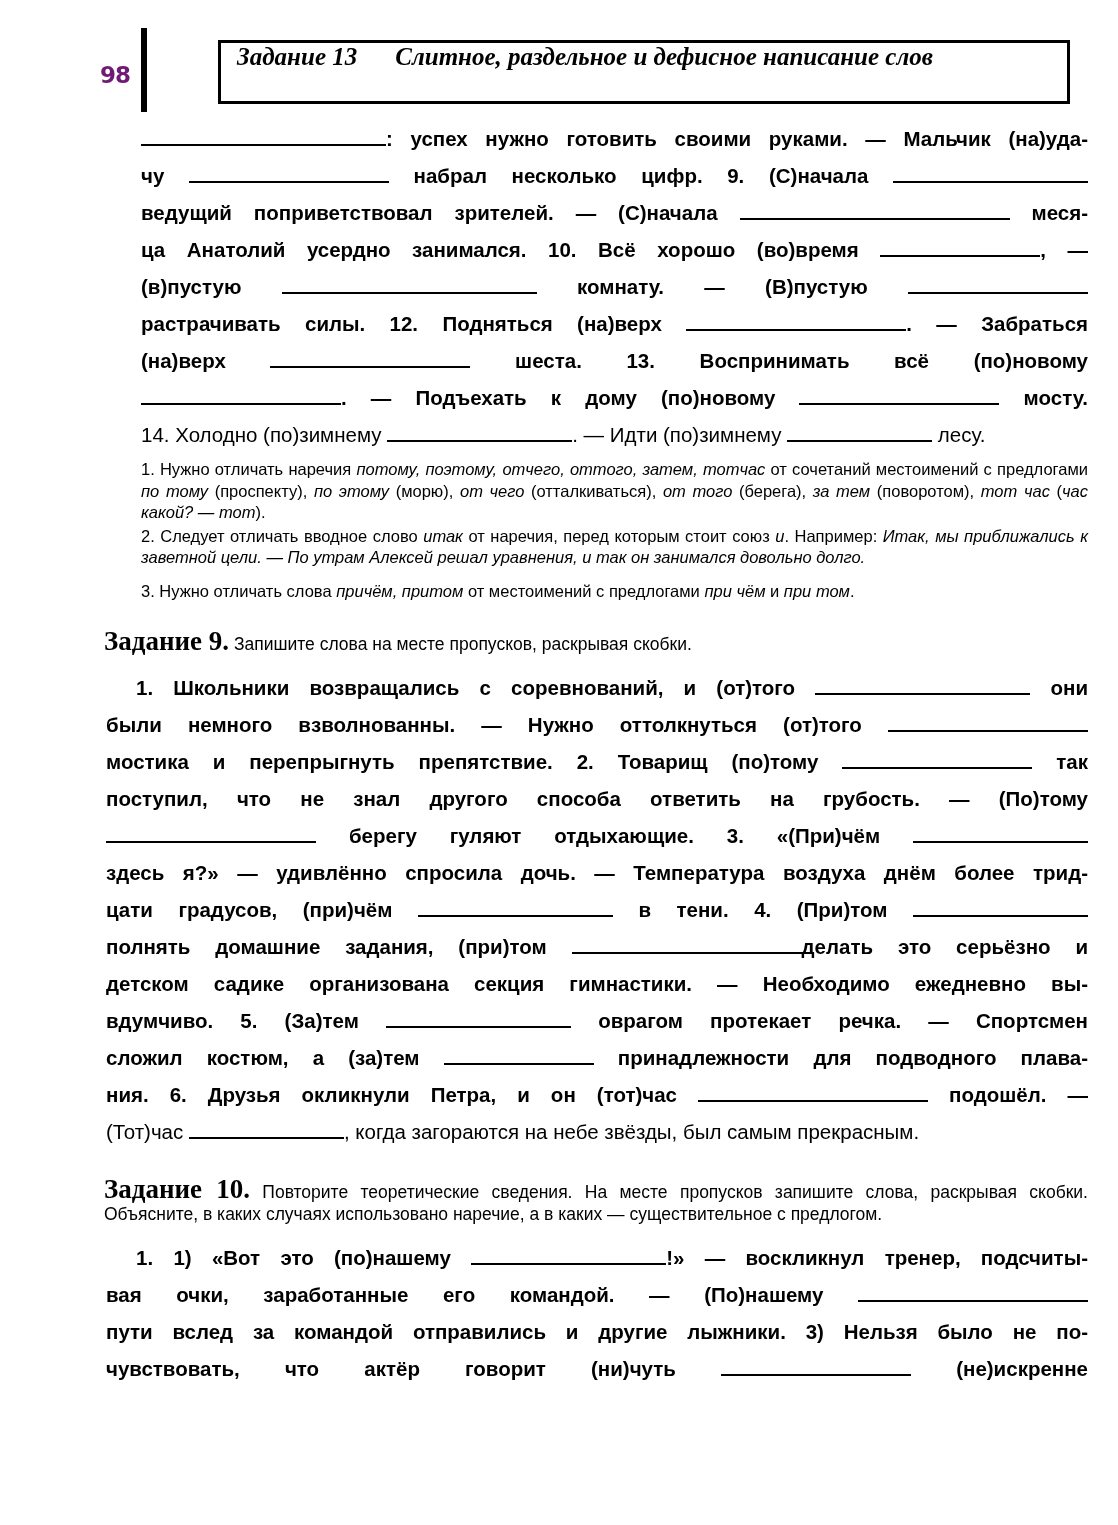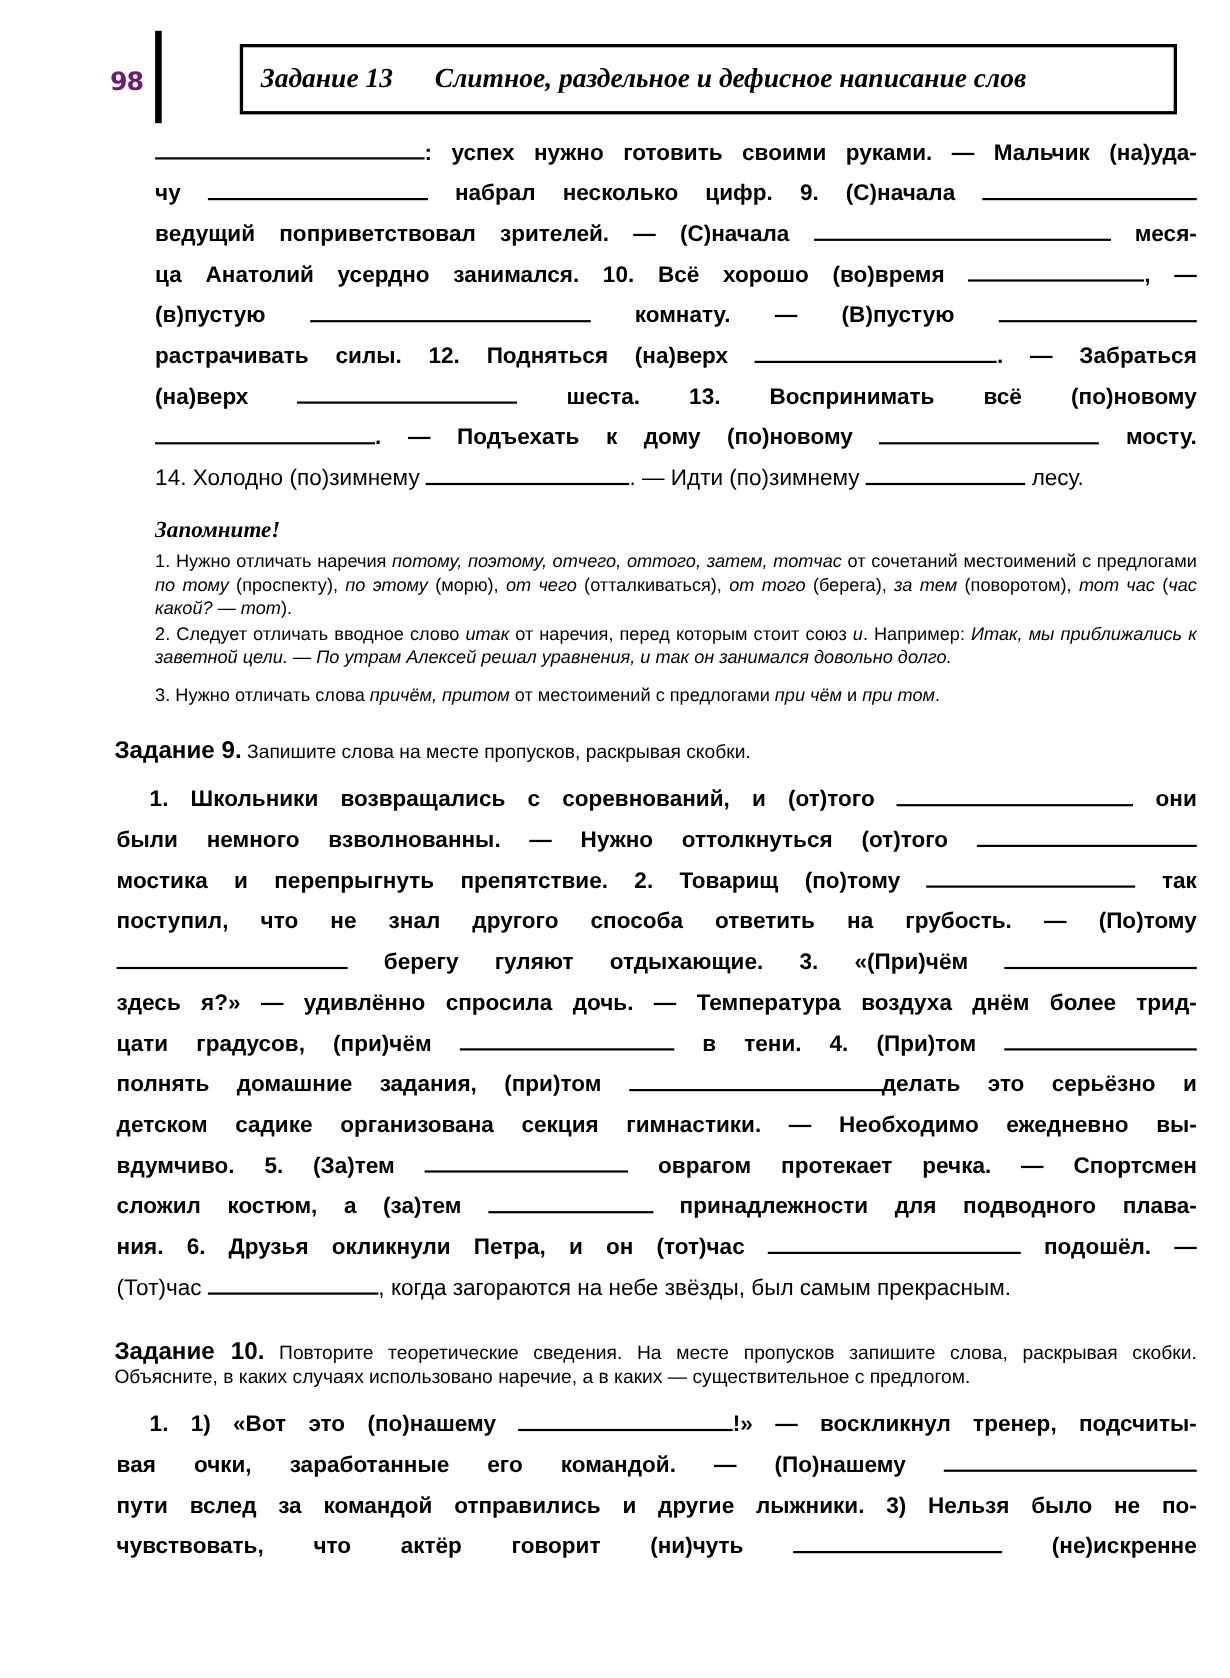--- a/index.html
+++ b/index.html
@@ -50,21 +50,20 @@
   }
   .header-box {
     position: absolute;
     left: 218px;
     top: 40px;
     width: 852px;
     height: 64px;
     border: 3px solid #000;
     box-sizing: border-box;
     display: flex;
-    align-items: center;
   }
   .header-task {
     font-family: "Liberation Serif", serif;
     font-style: italic;
     font-weight: bold;
     font-size: 25px;
     margin-left: 16px;
     white-space: nowrap;
   }
   .header-title {
@@ -142,22 +141,23 @@
   
   .task-head {
     margin-left: 104px;
     margin-right: 30px;
     margin-top: 28px;
     font-size: 17.5px;
     line-height: 22px;
     text-align: justify;
   }
   .task-head b {
-    font-size: 22px;
-    font-weight: bold;
+    font-size: 27px;
+    font-weight: bold;
+    font-family: Liberation Serif, serif;
   }
   .task-num {
     font-weight: bold;
   }
 </style>
 </head>
 <body>
 
 <div class="page">
 
@@ -216,21 +216,20 @@
         <span>мосту.</span>
       </div>
       <div class="nojust">
         <span>14. Холодно (по)зимнему</span>
         <span class="blank" style="width:185px"></span><span>. — Идти (по)зимнему</span>
         <span class="blank" style="width:145px"></span>
         <span>лесу.</span>
       </div>
     </div>
 
-    <div class="remember-title">Запомните!</div>
     <div class="remember-body">
       <p><span>1. Нужно отличать наречия </span><em>потому, поэтому, отчего, оттого, затем, тотчас</em><span> от сочетаний местоимений с предлогами </span><em>по тому</em><span> (проспекту), </span><em>по этому</em><span> (морю), </span><em>от чего</em><span> (отталкиваться), </span><em>от того</em><span> (берега), </span><em>за тем</em><span> (поворотом), </span><em>тот час</em><span> (</span><em>час какой? — тот</em><span>).</span></p>
       <p><span>2. Следует отличать вводное слово </span><em>итак</em><span> от наречия, перед которым стоит союз </span><em>и</em><span>. Например: </span><em>Итак, мы приближались к заветной цели. — По утрам Алексей решал уравнения, и так он занимался довольно долго.</em></p>
       <p class="gap"><span>3. Нужно отличать слова </span><em>причём, притом</em><span> от местоимений с предлогами </span><em>при чём</em><span> и </span><em>при том</em><span>.</span></p>
     </div>
 
     <div class="task-head">
       <b class="task-num">Задание 9.</b>
       <span>Запишите слова на месте пропусков, раскрывая скобки.</span>
     </div>

